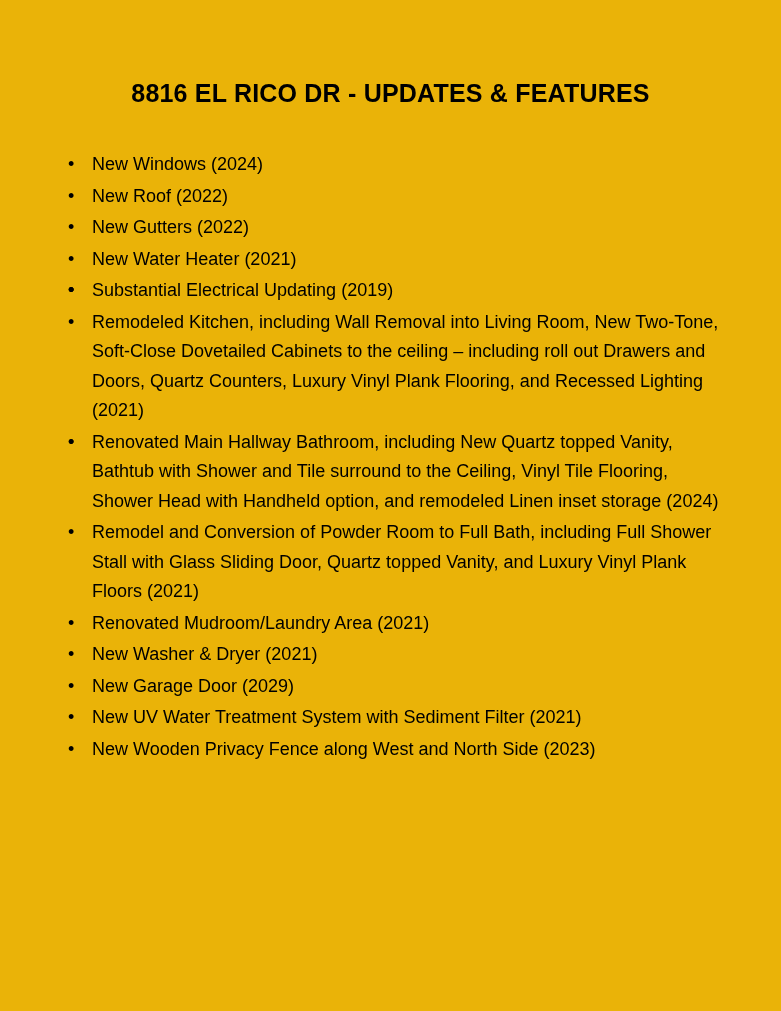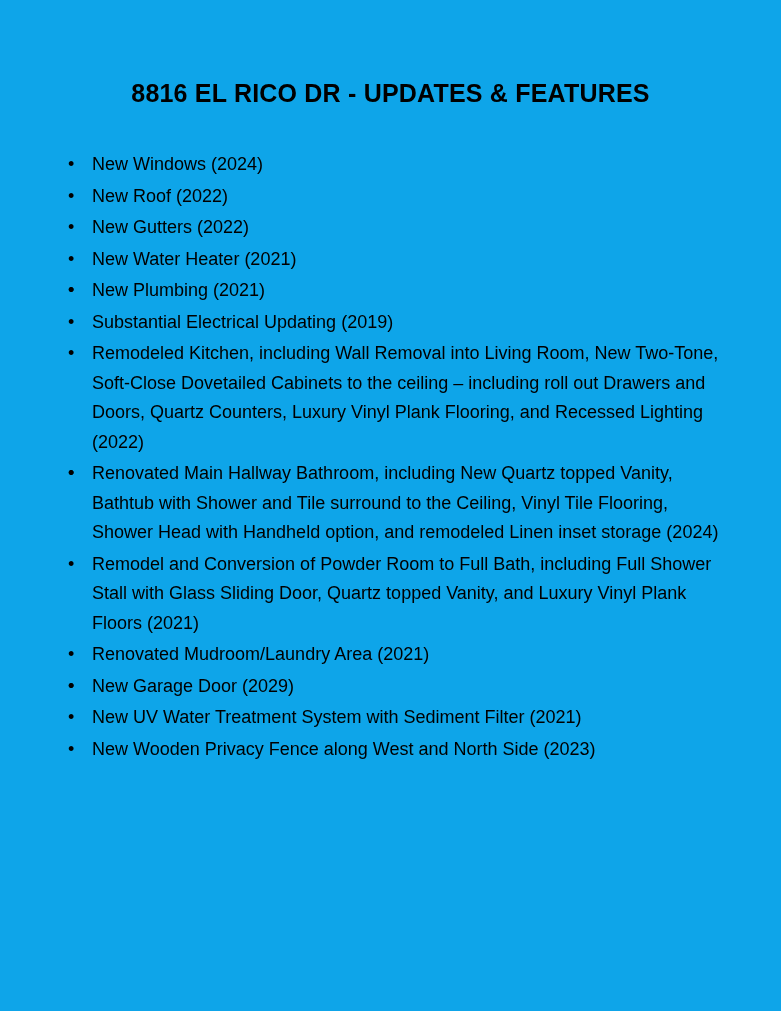--- a/index.html
+++ b/index.html
@@ -13,21 +13,21 @@
     font-family: "Liberation Sans", sans-serif;
     color: #000000;
     -webkit-font-smoothing: antialiased;
   }
   .page {
     position: relative;
     width: 781px;
     height: 1011px;
     box-sizing: border-box;
     padding: 60px 62px 40px 62px;
-    background: #0ea5e9;
+    background: #eab308;
   }
   .doc-title {
     text-align: center;
     font-size: 25px;
     font-weight: bold;
     letter-spacing: 0.2px;
     margin: 18px 0 0 0;
     line-height: 1.2;
   }
   .features-list {
@@ -59,25 +59,25 @@
 
 <div class="page">
   <h1 class="doc-title">8816 EL RICO DR - UPDATES &amp; FEATURES</h1>
 
   <ul class="features-list">
     <li><span class="bullet">•</span><span class="item-text">New Windows  (2024)</span></li>
     <li><span class="bullet">•</span><span class="item-text">New Roof  (2022)</span></li>
     <li><span class="bullet">•</span><span class="item-text">New Gutters  (2022)</span></li>
     <li><span class="bullet">•</span><span class="item-text">New Water Heater  (2021)</span></li>
     <li><span class="bullet">•</span></li>
-    <li><span class="bullet">•</span><span class="item-text">New Plumbing  (2021)</span></li>
+    <li><span class="bullet">•</span></li>
     <li><span class="bullet">•</span><span class="item-text">Substantial Electrical Updating  (2019)</span></li>
-    <li><span class="bullet">•</span><span class="item-text">Remodeled Kitchen, including Wall Removal into Living Room, New Two-Tone, Soft-Close Dovetailed Cabinets to the ceiling – including roll out Drawers and Doors, Quartz Counters, Luxury Vinyl Plank Flooring, and Recessed Lighting  (2022)</span></li>
+    <li><span class="bullet">•</span><span class="item-text">Remodeled Kitchen, including Wall Removal into Living Room, New Two-Tone, Soft-Close Dovetailed Cabinets to the ceiling – including roll out Drawers and Doors, Quartz Counters, Luxury Vinyl Plank Flooring, and Recessed Lighting  (2021)</span></li>
     <li><span class="bullet">•</span></li>
     <li><span class="bullet">•</span><span class="item-text">Renovated Main Hallway Bathroom, including New Quartz topped Vanity, Bathtub with Shower and Tile surround to the Ceiling, Vinyl Tile Flooring, Shower Head with Handheld option, and remodeled Linen inset storage  (2024)</span></li>
     <li><span class="bullet">•</span><span class="item-text">Remodel and Conversion of Powder Room to Full Bath, including Full Shower Stall with Glass Sliding Door, Quartz topped Vanity, and Luxury Vinyl Plank Floors  (2021)</span></li>
     <li><span class="bullet">•</span><span class="item-text">Renovated Mudroom/Laundry Area  (2021)</span></li>
-    <li><span class="bullet">•</span></li>
+    <li><span class="bullet">•</span><span class="item-text">New Washer &amp; Dryer  (2021)</span></li>
     <li><span class="bullet">•</span><span class="item-text">New Garage Door (2029)</span></li>
     <li><span class="bullet">•</span><span class="item-text">New UV Water Treatment System with Sediment Filter  (2021)</span></li>
     <li><span class="bullet">•</span><span class="item-text">New Wooden Privacy Fence along West and North Side  (2023)</span></li>
   </ul>
 </div>
 
 </body></html>

